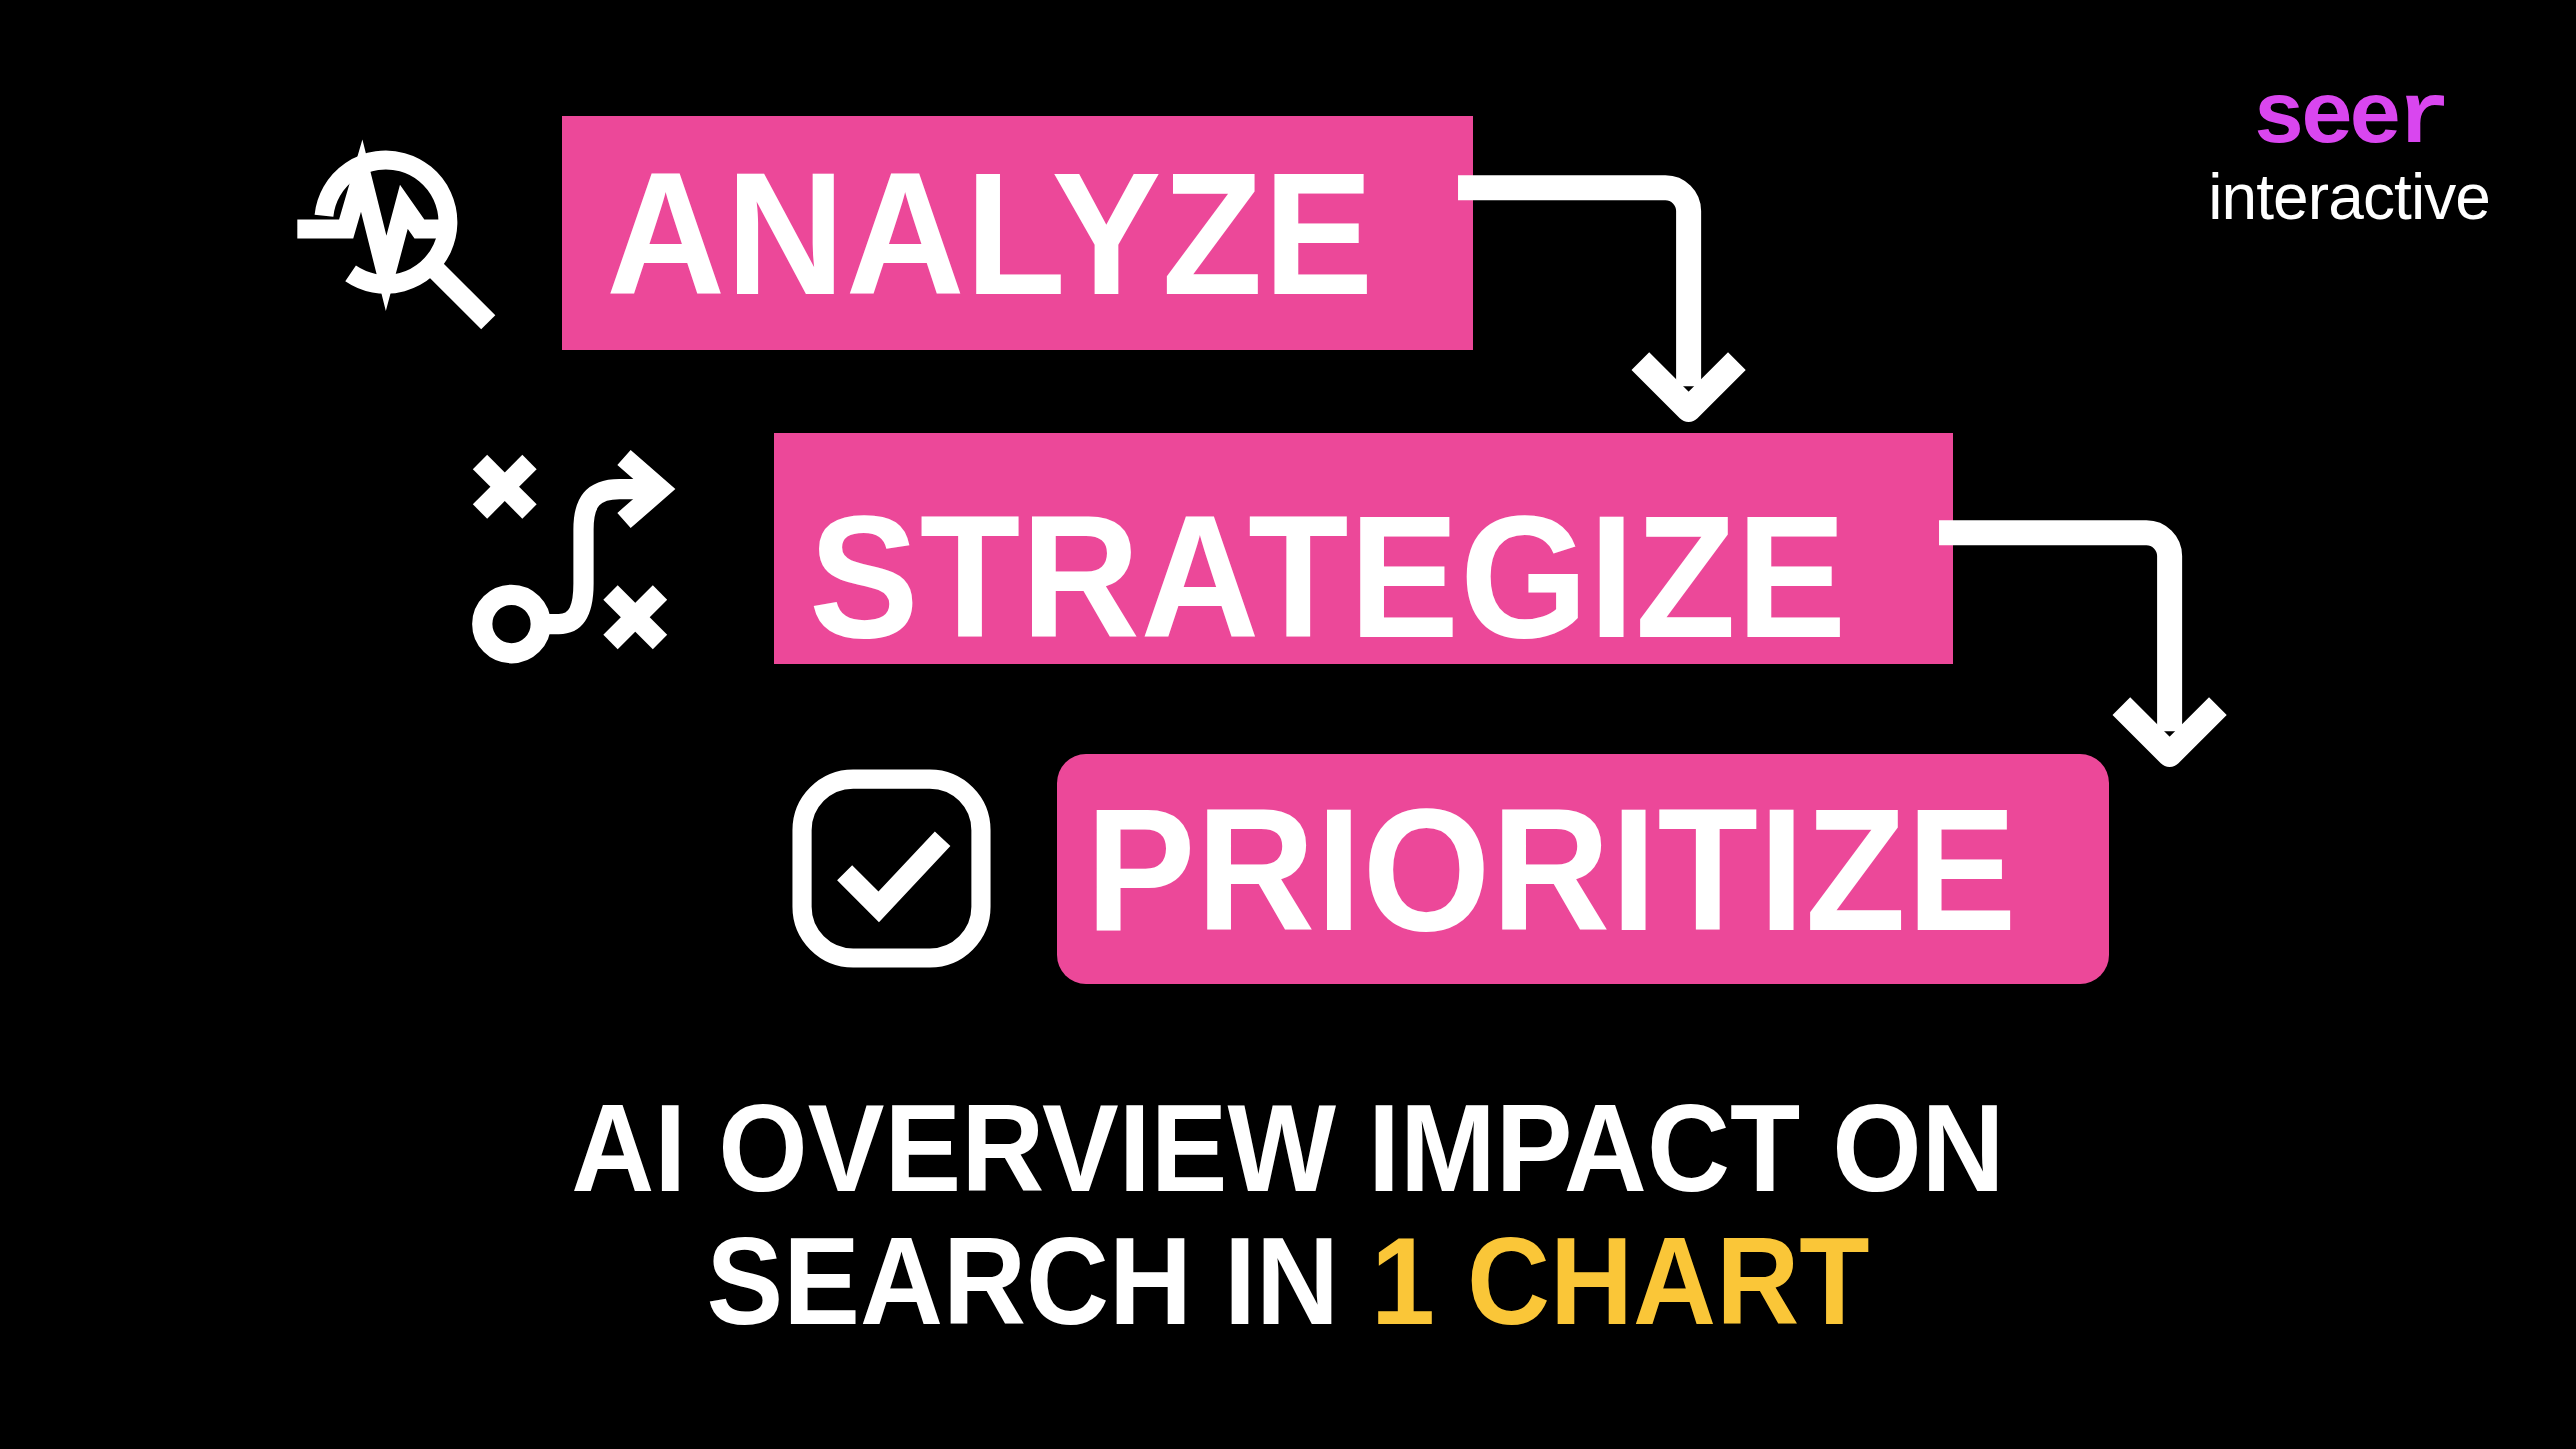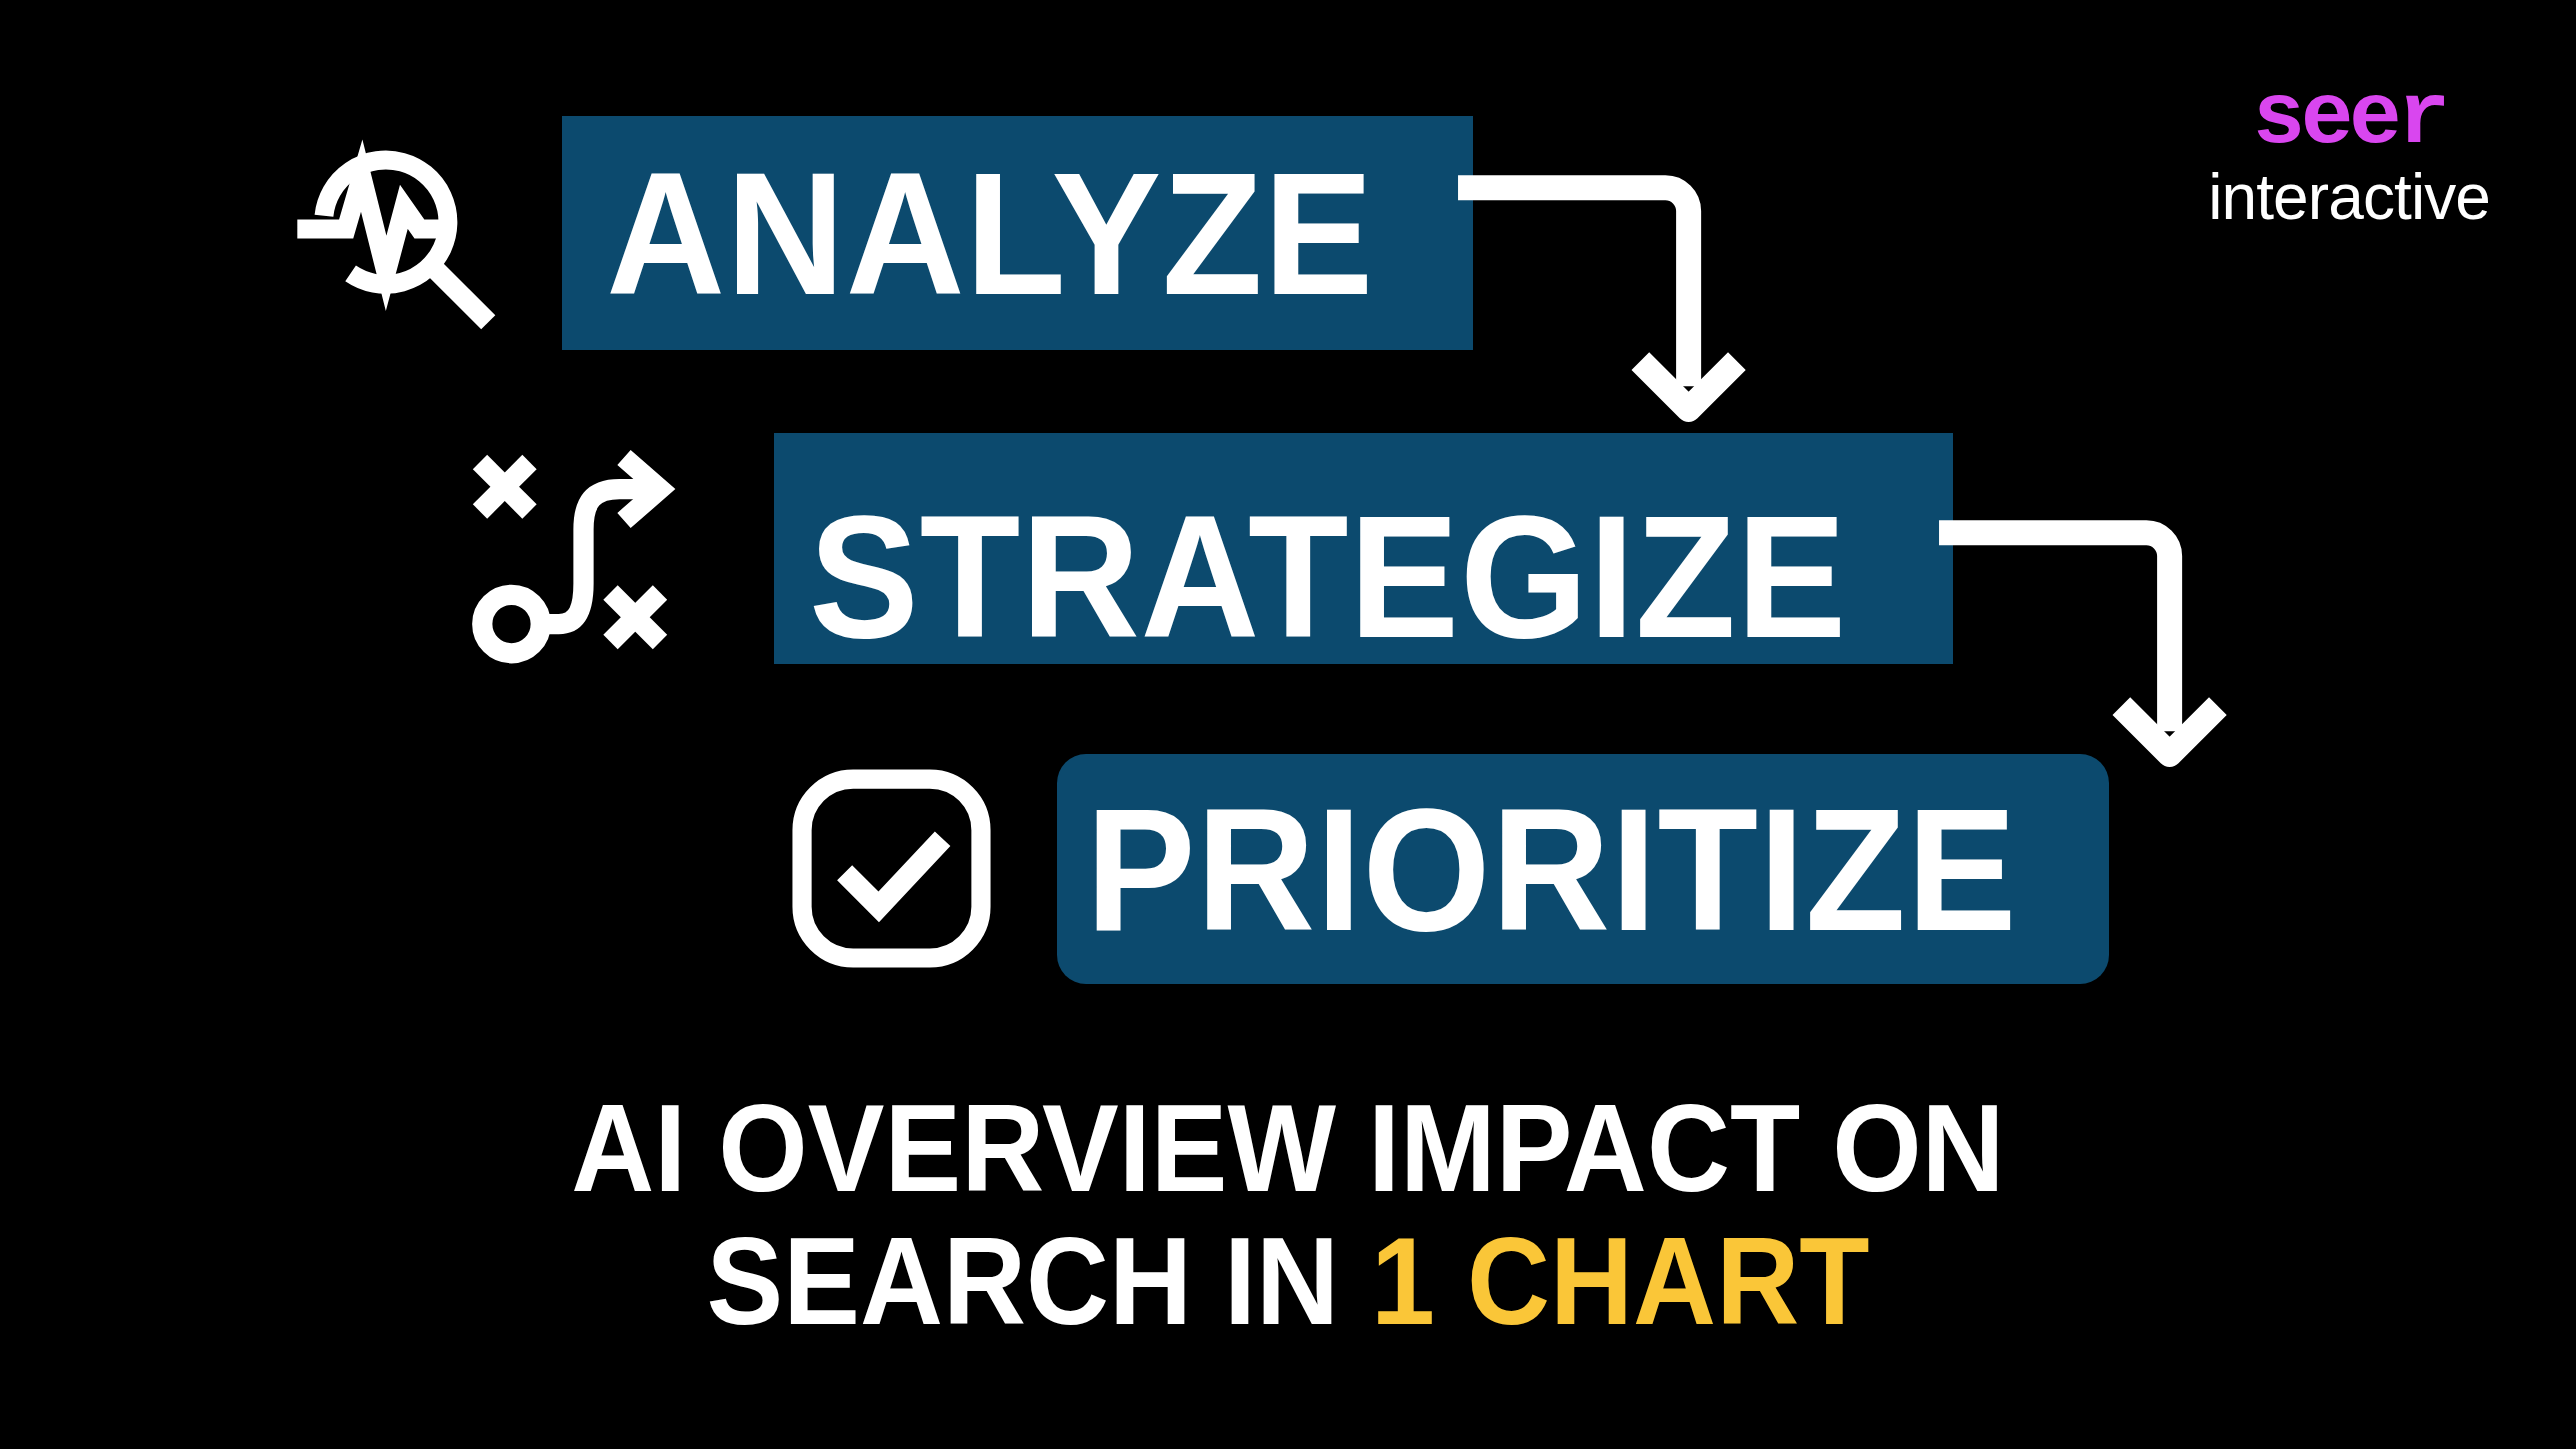--- a/index.html
+++ b/index.html
@@ -44,21 +44,21 @@
     font-weight: 400;
     font-size: 64px;
     letter-spacing: -0.9px;
     line-height: 1.05;
     margin-top: 3.6px;
   }
 
   
   .banner {
     position: absolute;
-    background: #0c4a6e;
+    background: #ec4899;
     display: flex;
     align-items: center;
     overflow: hidden;
   }
   .banner .banner-label {
     color: #ffffff;
     font-family: "Liberation Sans Narrow", "Liberation Sans", sans-serif;
     font-weight: 700;
     font-size: 168px;
     line-height: 1;

